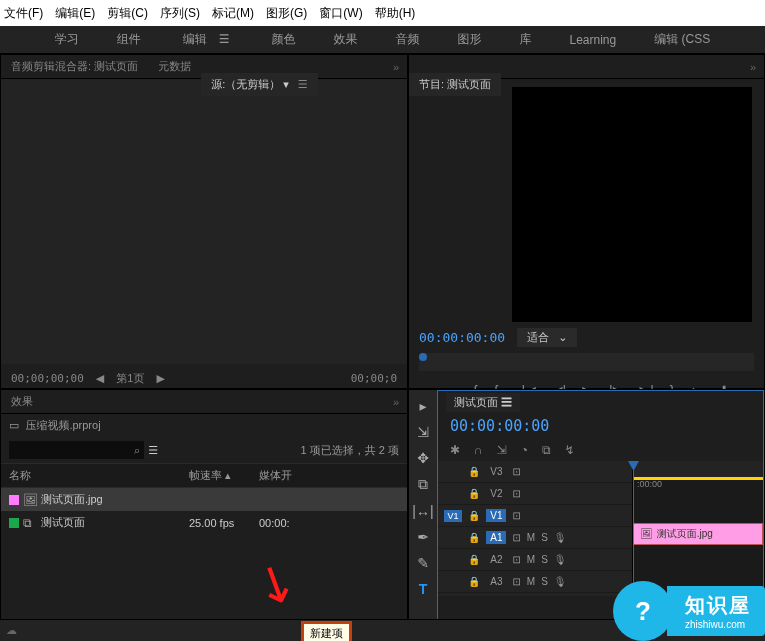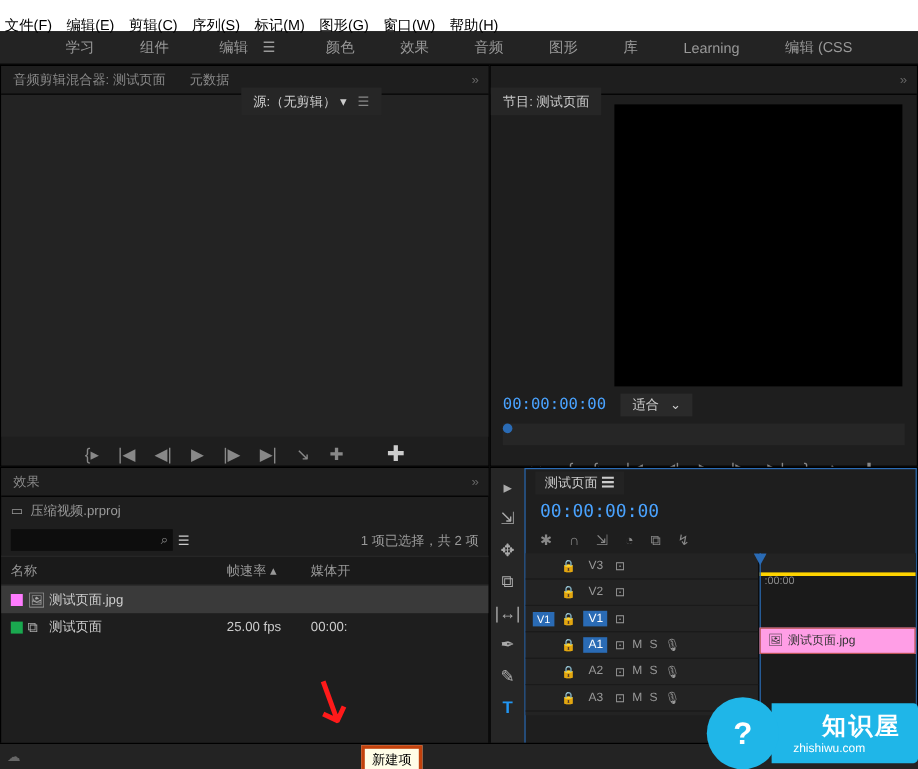--- a/index.html
+++ b/index.html
@@ -1,17 +1,17 @@
 <!DOCTYPE html>
 <html><head>
 <meta charset="utf-8">
 <style>
 * { margin: 0; padding: 0; box-sizing: border-box; font-family: "Microsoft YaHei", Arial, sans-serif; }
 body { background: #1a1a1a; color: #ccc; font-size: 11px; width: 765px; height: 641px; overflow: hidden; position: relative; }
-.menubar { background: #fff; color: #000; height: 22px; display: flex; padding: 13px 4px; font-size: 12px; }
+.menubar { background: #fff; color: #000; height: 22px; display: flex; align-items: center; padding: 13px 4px; font-size: 12px; }
 .menubar span { margin-right: 12px; cursor: pointer; }
 .workspace-tabs { background: #232323; height: 28px; display: flex; align-items: center; justify-content: center; gap: 30px; font-size: 12px; border-bottom: 1px solid #000; }
 .workspace-tabs span { color: #999; cursor: pointer; padding: 0 4px; }
 .workspace-tabs .active { color: #4aa3ff; }
 .ws-divider { color: #4aa3ff; margin-left: 4px; }
 .main-grid { display: grid; grid-template-columns: 408px 357px; grid-template-rows: 335px 1fr; height: 591px; }
 .panel { background: #1e1e1e; border: 1px solid #000; position: relative; }
 .tab-row { display: flex; align-items: center; height: 24px; background: #1e1e1e; border-bottom: 1px solid #000; font-size: 11px; }
 .tab { padding: 4px 10px; color: #888; cursor: pointer; }
 .tab.active { color: #ccc; background: #262626; margin-top: 36px; }
@@ -71,21 +71,21 @@
 .tl-ruler { height: 18px; background: #232323; border-bottom: 1px solid #000; position: relative; font-size: 9px; color: #888; }
 .tl-ruler .tick { position: absolute; top: 2px; margin-top: 16px; }
 .tl-playhead { position: absolute; left: 0; top: 0; width: 1px; height: 100%; background: #2a6bb5; }
 .tl-playhead::before { content: ""; position: absolute; top: 0; left: -5px; width: 11px; height: 10px; background: #2a6bb5; clip-path: polygon(0 0, 100% 0, 50% 100%); }
 .clip { position: absolute; top: 62px; left: 0; right: 0; height: 22px; background: #ff9ee6; border: 1px solid #b55; font-size: 10px; color: #333; padding: 3px 6px; }
 .clip .cicon { margin-right: 4px; }
 .yellow-bar { position: absolute; top: 16px; left: 0; right: 0; height: 3px; background: #ffd400; }
 .watermark { position: absolute; right: 0; bottom: 0; display: flex; align-items: center; z-index: 20; }
 .wm-badge { width: 60px; height: 60px; background: #1fb6e8; border-radius: 50%; display: flex; align-items: center; justify-content: center; color: #fff; font-size: 26px; font-weight: bold; margin-right: -6px; z-index: 2; }
 .wm-text { background: #1fb6e8; color: #fff; padding: 6px 14px 6px 18px; border-radius: 0 4px 4px 0; }
-.wm-text .big { font-size: 20px; font-weight: bold; letter-spacing: 2px; margin-left: 24px; }
+.wm-text .big { font-size: 20px; font-weight: bold; letter-spacing: 2px; }
 .wm-text .small { font-size: 10px; }
 .status { position: absolute; bottom: 0; left: 0; height: 22px; width: 100%; background: #232323; border-top: 1px solid #000; display: flex; align-items: center; padding: 0 6px; color: #666; }
 </style>
 </head>
 <body>
 
 <div class="menubar">
   <span>文件(F)</span>
   <span>编辑(E)</span>
   <span>剪辑(C)</span>
@@ -115,20 +115,27 @@
     <div class="tab-row">
       <div class="tab">音频剪辑混合器: 测试页面</div>
       <div class="tab">元数据</div>
       <div class="tab active">
         <span>源:（无剪辑）</span> <span>▾</span>
         <span class="tab-menu">☰</span>
       </div>
       <div class="dbl-arrow">»</div>
     </div>
     <div class="body"></div>
+    <div class="transport">
+      <span class="tc-gray">00;00;00;00</span>
+      <span>◀</span>
+      <span>第1页</span>
+      <span>▶</span>
+      <span style="margin-left:auto" class="tc-gray">00;00;0</span>
+    </div>
     <div class="btn-row">
       <span>{▸</span>
       <span>|◀</span>
       <span>◀|</span>
       <span>▶</span>
       <span>|▶</span>
       <span>▶|</span>
       <span>↘</span>
       <span>✚</span>
       <span style="margin-left:20px;font-size:18px;color:#ccc">✚</span>

